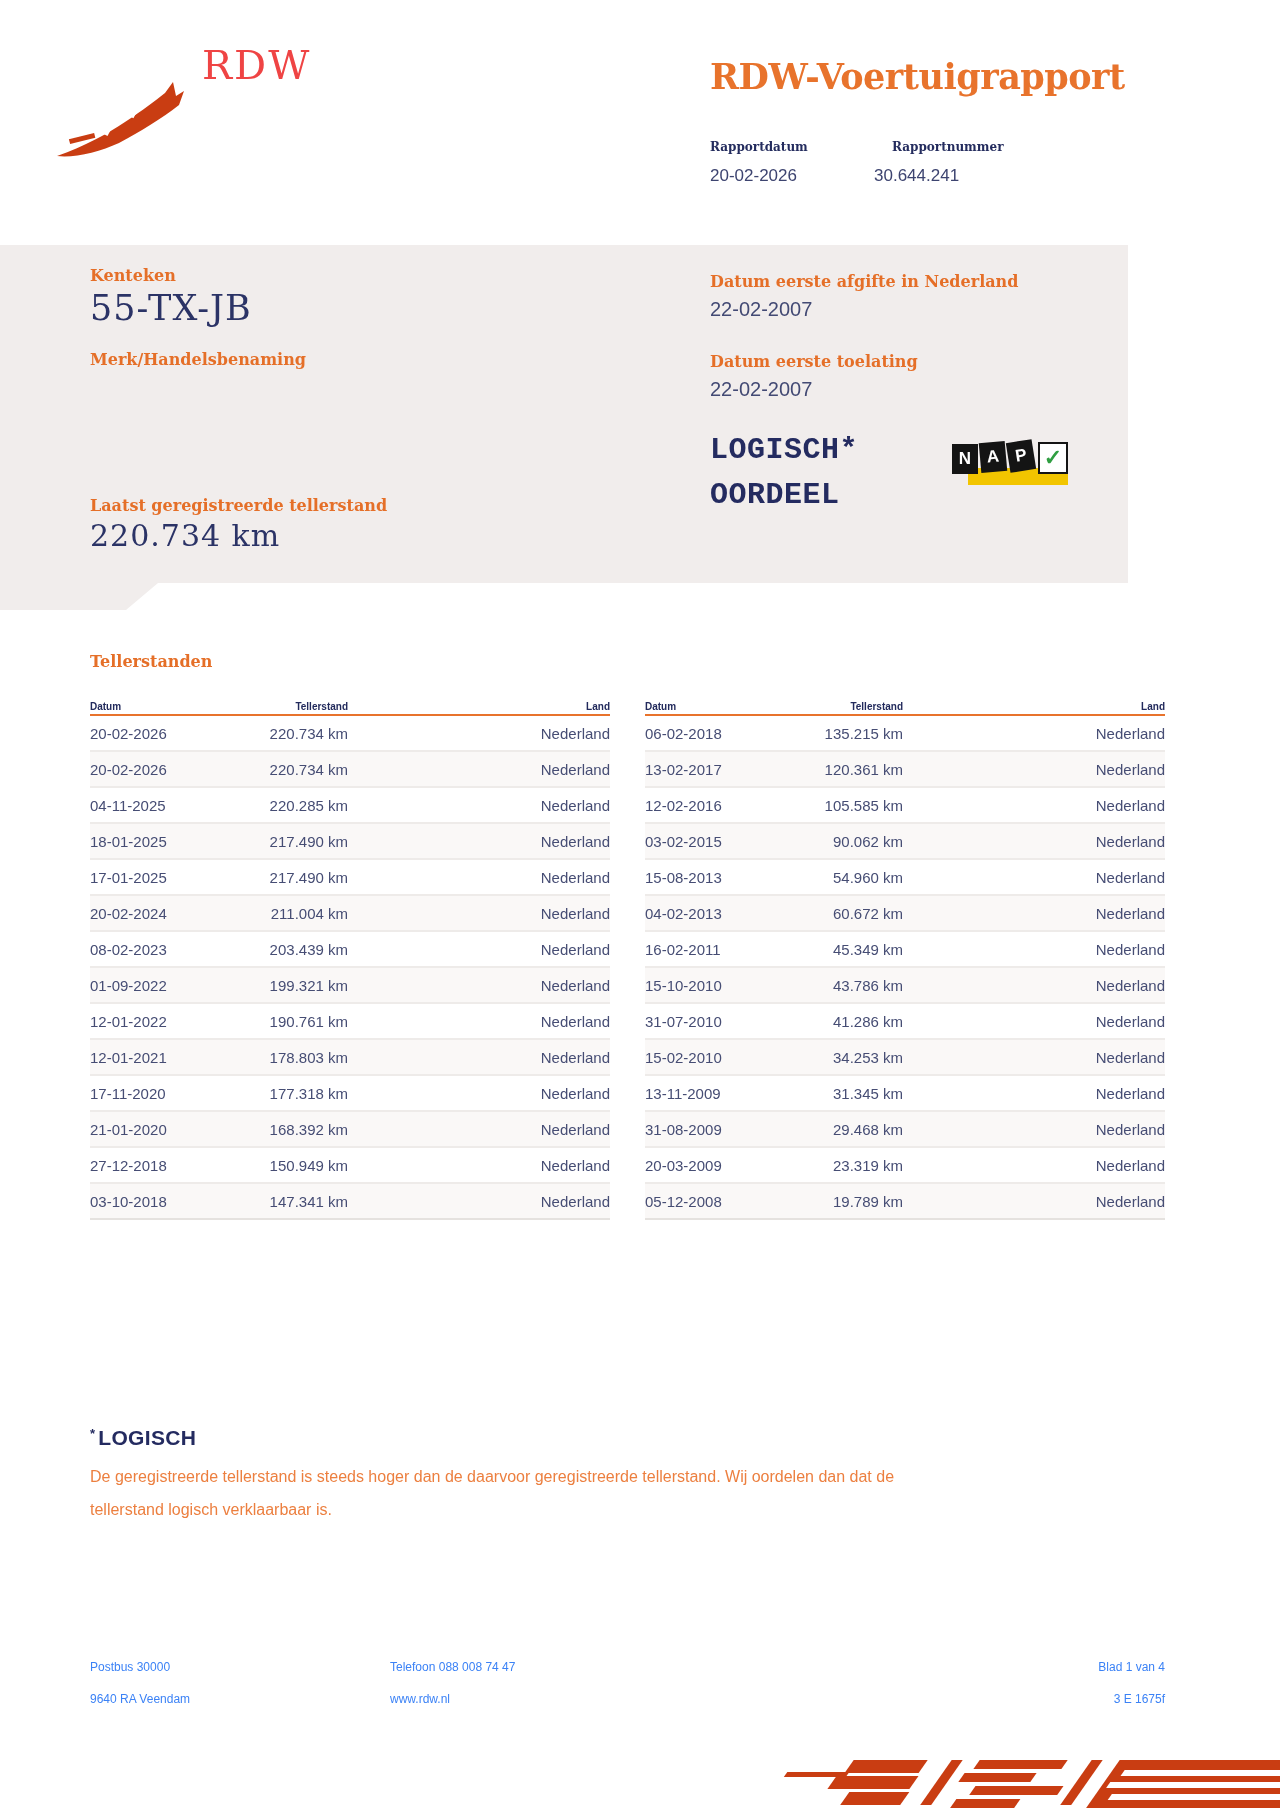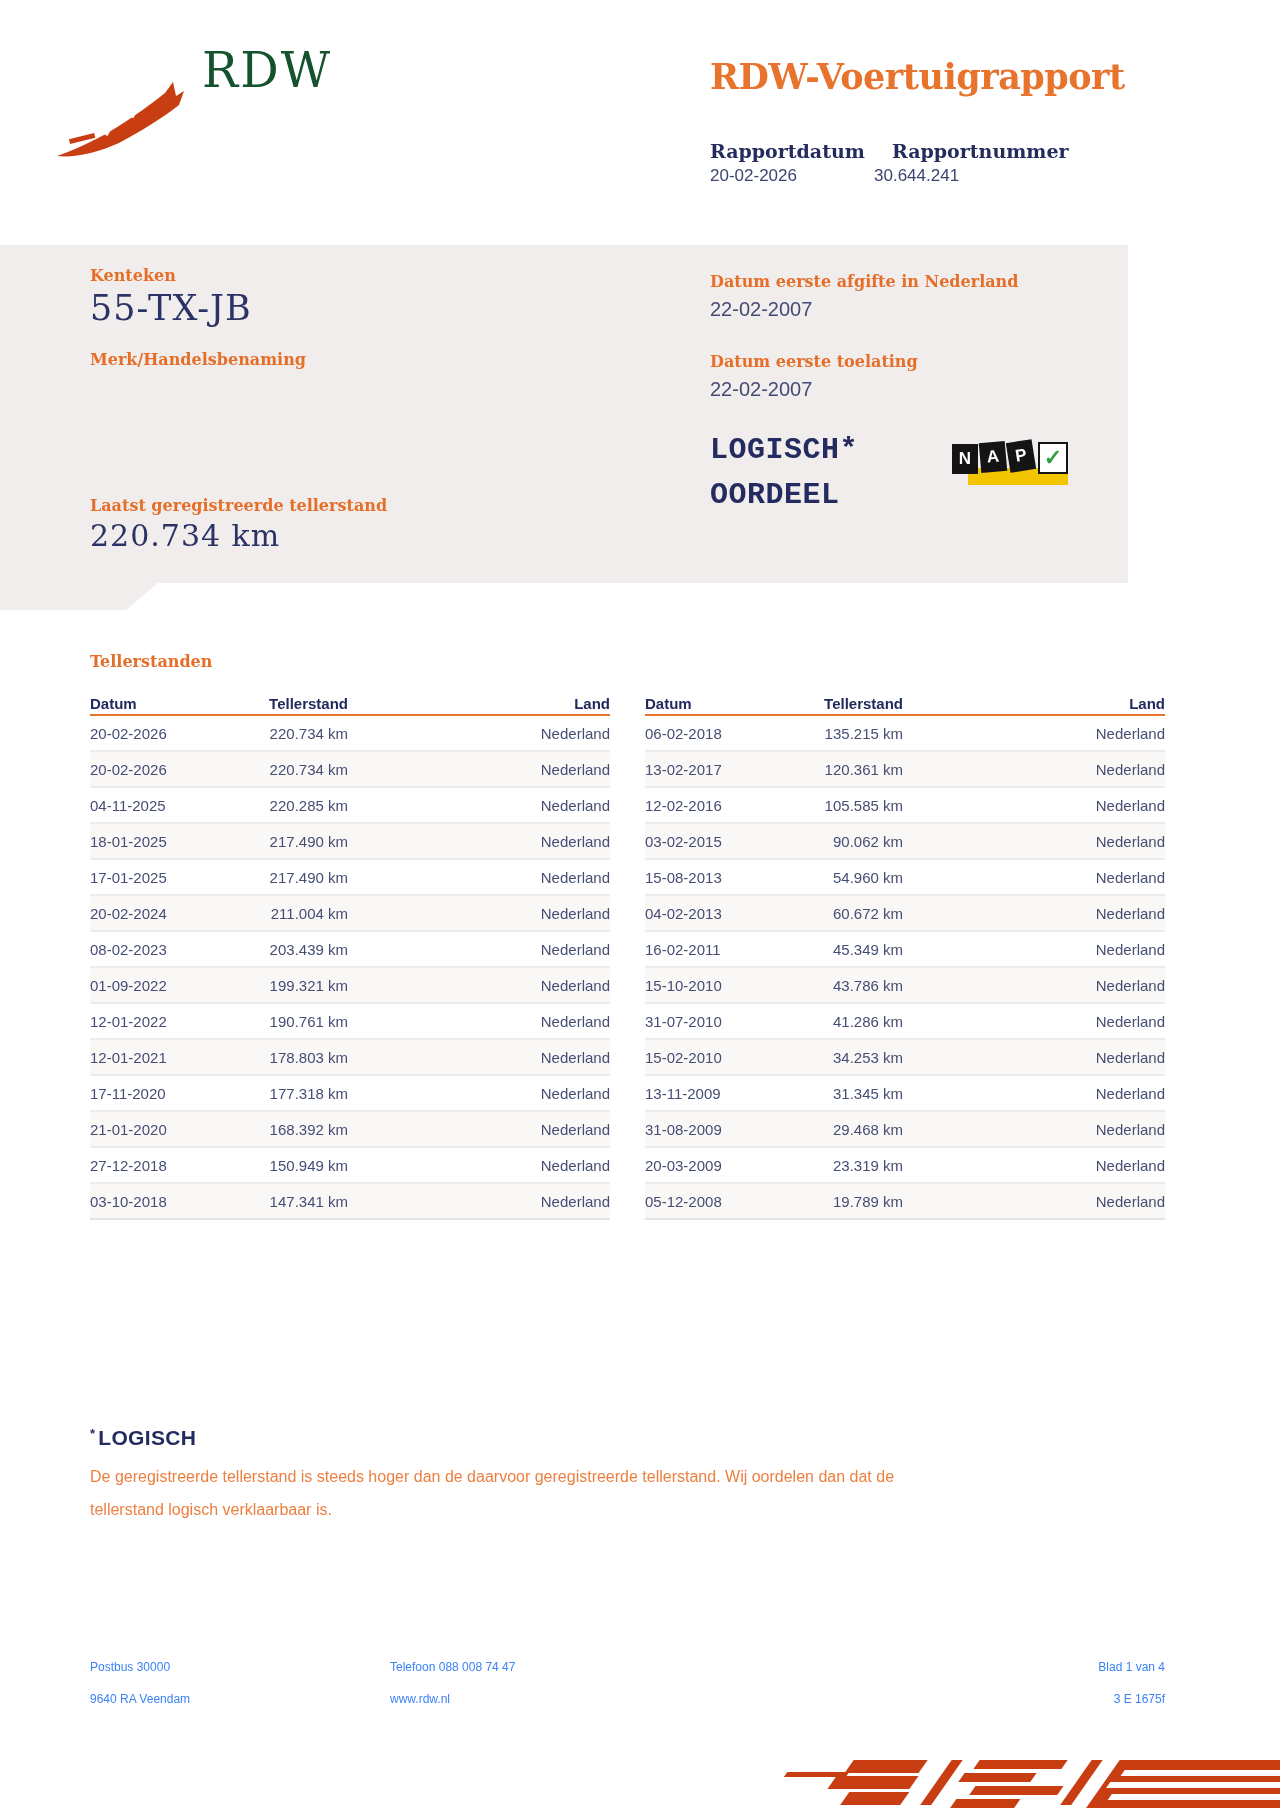--- a/index.html
+++ b/index.html
@@ -3,25 +3,25 @@
 <meta charset="utf-8">
 <style>
   html,body{margin:0;padding:0;background:#ffffff;}
   .page{
     position:relative;width:1280px;height:1811px;background:#ffffff;
     overflow:hidden;font-family:"Liberation Sans",sans-serif;
   }
   .abs{position:absolute;}
 
   
-  .logo-text{left:202px;top:42px;font-family:"DejaVu Serif",serif;font-size:48px;
-    color:#14532d;letter-spacing:2px;}
+  .logo-text{left:202px;top:42px;font-family:"DejaVu Serif",serif;font-size:40px;
+    color:#ef4444;letter-spacing:2px;}
   .doc-title{left:710px;top:56px;font-family:"DejaVu Serif",serif;font-weight:bold;
     font-size:35px;color:#e8732c;letter-spacing:-0.5px;}
-  .hdr-label{font-family:"DejaVu Serif",serif;font-weight:bold;font-size:19px;color:#242c5e;}
+  .hdr-label{font-family:"DejaVu Serif",serif;font-weight:bold;font-size:12px;color:#242c5e;}
   .hdr-value{font-size:17px;color:#3d4470;}
 
   
   .grey-box{left:0;top:245px;width:1128px;height:365px;background:#f1edec;
     -webkit-clip-path:polygon(0 0,1128px 0,1128px 338px,158px 338px,126px 365px,0 365px);
     clip-path:polygon(0 0,1128px 0,1128px 338px,158px 338px,126px 365px,0 365px);}
   .fld-label{font-family:"DejaVu Serif",serif;font-weight:bold;font-size:16px;color:#e56f28;}
   .big-serif{font-family:"DejaVu Serif",serif;color:#2b3366;letter-spacing:1px;}
   .plain-value{font-size:20px;color:#434a74;}
   .oordeel{font-size:30px;line-height:45px;font-weight:bold;color:#242b60;letter-spacing:0.5px;}
@@ -38,21 +38,21 @@
     border:2px solid #141414;color:#2f9e41;font-weight:bold;font-size:22px;
     display:flex;align-items:center;justify-content:center;}
 
   
   .section-title{left:90px;top:652px;font-family:"DejaVu Serif",serif;font-weight:bold;
     font-size:16px;color:#e56f28;}
   .tbl{width:520px;top:688px;}
   .tbl.left{left:90px;} .tbl.right{left:645px;}
   .thead{display:grid;grid-template-columns:140px 118px 1fr;height:24px;
     border-bottom:2px solid #e8732c;align-items:end;padding-bottom:2px;
-    font-weight:bold;font-size:15px;color:#222a5c;}
+    font-weight:bold;font-size:10px;color:#222a5c;}
   .trow{display:grid;grid-template-columns:140px 118px 1fr;height:34px;align-items:center;
     font-size:15px;color:#464d74;border-top:2px solid #eeebe9;}
   .trow:first-child{border-top:none;}
   .trow:nth-child(even){background:#faf8f7;}
   .tbody{border-bottom:2px solid #e5e2df;}
   .c1{text-align:right;} .c2{text-align:right;}
 
   
   .exp-title{left:90px;top:1426px;font-size:21px;font-weight:bold;color:#242b60;letter-spacing:0.3px;}
   .exp-ast{font-size:13px;vertical-align:7px;margin-right:3px;}

